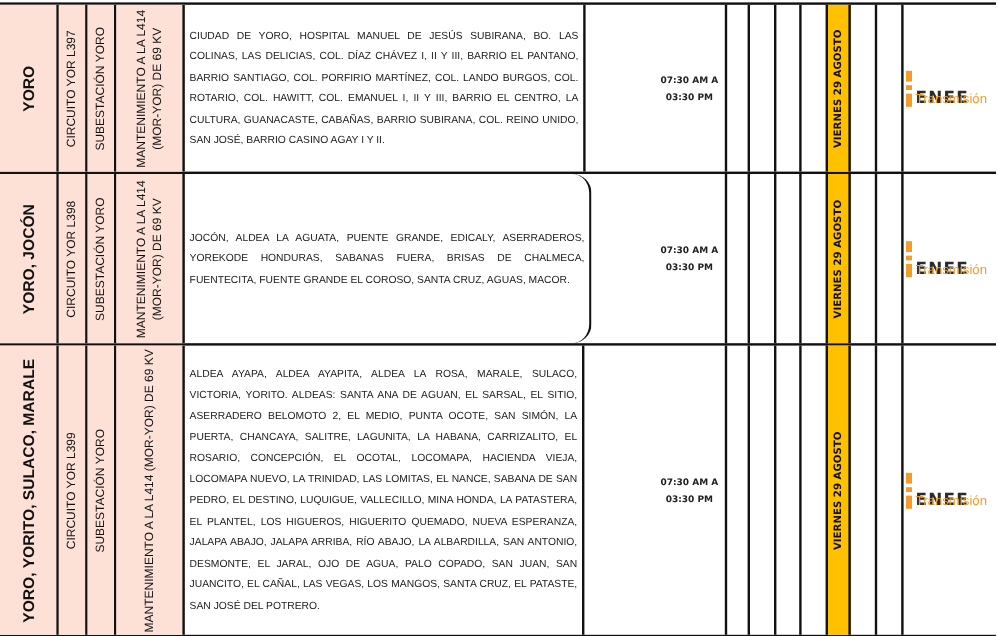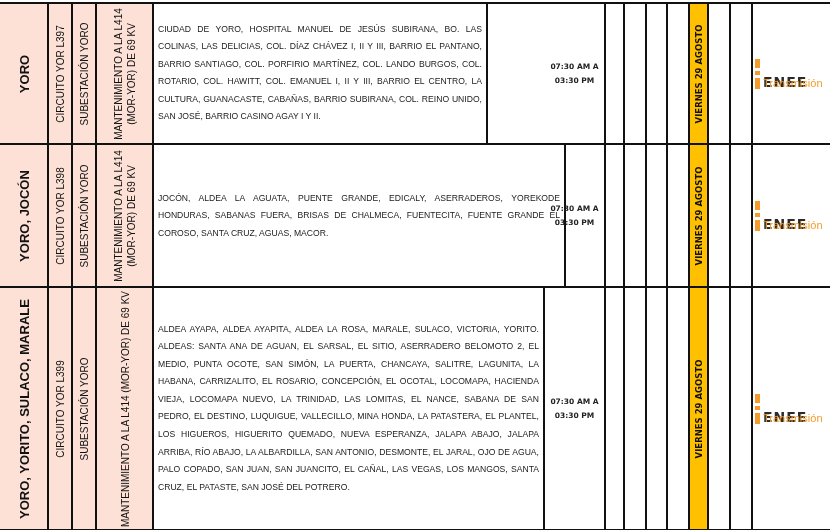--- a/index.html
+++ b/index.html
@@ -75,21 +75,21 @@
     <div class="cell pink" style="left:49px; width:24px;">
       <div class="vt thin">CIRCUITO YOR L398</div>
     </div>
     <div class="cell pink" style="left:73px; width:24px;">
       <div class="vt thin">SUBESTACIÓN YORO</div>
     </div>
     <div class="cell pink" style="left:97px; width:57px;">
       <div class="vt thin" style="white-space:pre;">MANTENIMIENTO A LA L414
 (MOR-YOR) DE 69 KV</div>
     </div>
-    <div class="cell" style="left:154px; width:412px;">
+    <div class="cell" style="left:154px; width:339px;border-radius:16px;">
       <div class="desc">JOCÓN, ALDEA LA AGUATA, PUENTE GRANDE, EDICALY, ASERRADEROS, YOREKODE HONDURAS, SABANAS FUERA, BRISAS DE CHALMECA, FUENTECITA, FUENTE GRANDE EL COROSO, SANTA CRUZ, AGUAS, MACOR.</div>
     </div>
     <div class="cell" style="left:545px; width:61px;">
       <div class="time">
         <div>07:30 AM A</div>
         <div>03:30 PM</div>
       </div>
     </div>
     <div class="cell" style="left:606px; width:19px;"></div>
     <div class="cell" style="left:625px; width:22px;"></div>
@@ -115,21 +115,21 @@
     </div>
     <div class="cell pink" style="left:49px; width:24px;">
       <div class="vt thin">CIRCUITO YOR L399</div>
     </div>
     <div class="cell pink" style="left:73px; width:24px;">
       <div class="vt thin">SUBESTACIÓN YORO</div>
     </div>
     <div class="cell pink" style="left:97px; width:57px;">
       <div class="vt thin">MANTENIMIENTO A LA L414 (MOR-YOR) DE 69 KV</div>
     </div>
-    <div class="cell" style="left:154px; width:391px;">
+    <div class="cell" style="left:154px; width:333px;">
       <div class="desc">ALDEA AYAPA, ALDEA AYAPITA, ALDEA LA ROSA, MARALE, SULACO, VICTORIA, YORITO. ALDEAS: SANTA ANA DE AGUAN, EL SARSAL, EL SITIO, ASERRADERO BELOMOTO 2, EL MEDIO, PUNTA OCOTE, SAN SIMÓN, LA PUERTA, CHANCAYA, SALITRE, LAGUNITA, LA HABANA, CARRIZALITO, EL ROSARIO, CONCEPCIÓN, EL OCOTAL, LOCOMAPA, HACIENDA VIEJA, LOCOMAPA NUEVO, LA TRINIDAD, LAS LOMITAS, EL NANCE, SABANA DE SAN PEDRO, EL DESTINO, LUQUIGUE, VALLECILLO, MINA HONDA, LA PATASTERA, EL PLANTEL, LOS HIGUEROS, HIGUERITO QUEMADO, NUEVA ESPERANZA, JALAPA ABAJO, JALAPA ARRIBA, RÍO ABAJO, LA ALBARDILLA, SAN ANTONIO, DESMONTE, EL JARAL, OJO DE AGUA, PALO COPADO, SAN JUAN, SAN JUANCITO, EL CAÑAL, LAS VEGAS, LOS MANGOS, SANTA CRUZ, EL PATASTE, SAN JOSÉ DEL POTRERO.</div>
     </div>
     <div class="cell" style="left:545px; width:61px;">
       <div class="time">
         <div>07:30 AM A</div>
         <div>03:30 PM</div>
       </div>
     </div>
     <div class="cell" style="left:606px; width:19px;"></div>
     <div class="cell" style="left:625px; width:22px;"></div>

